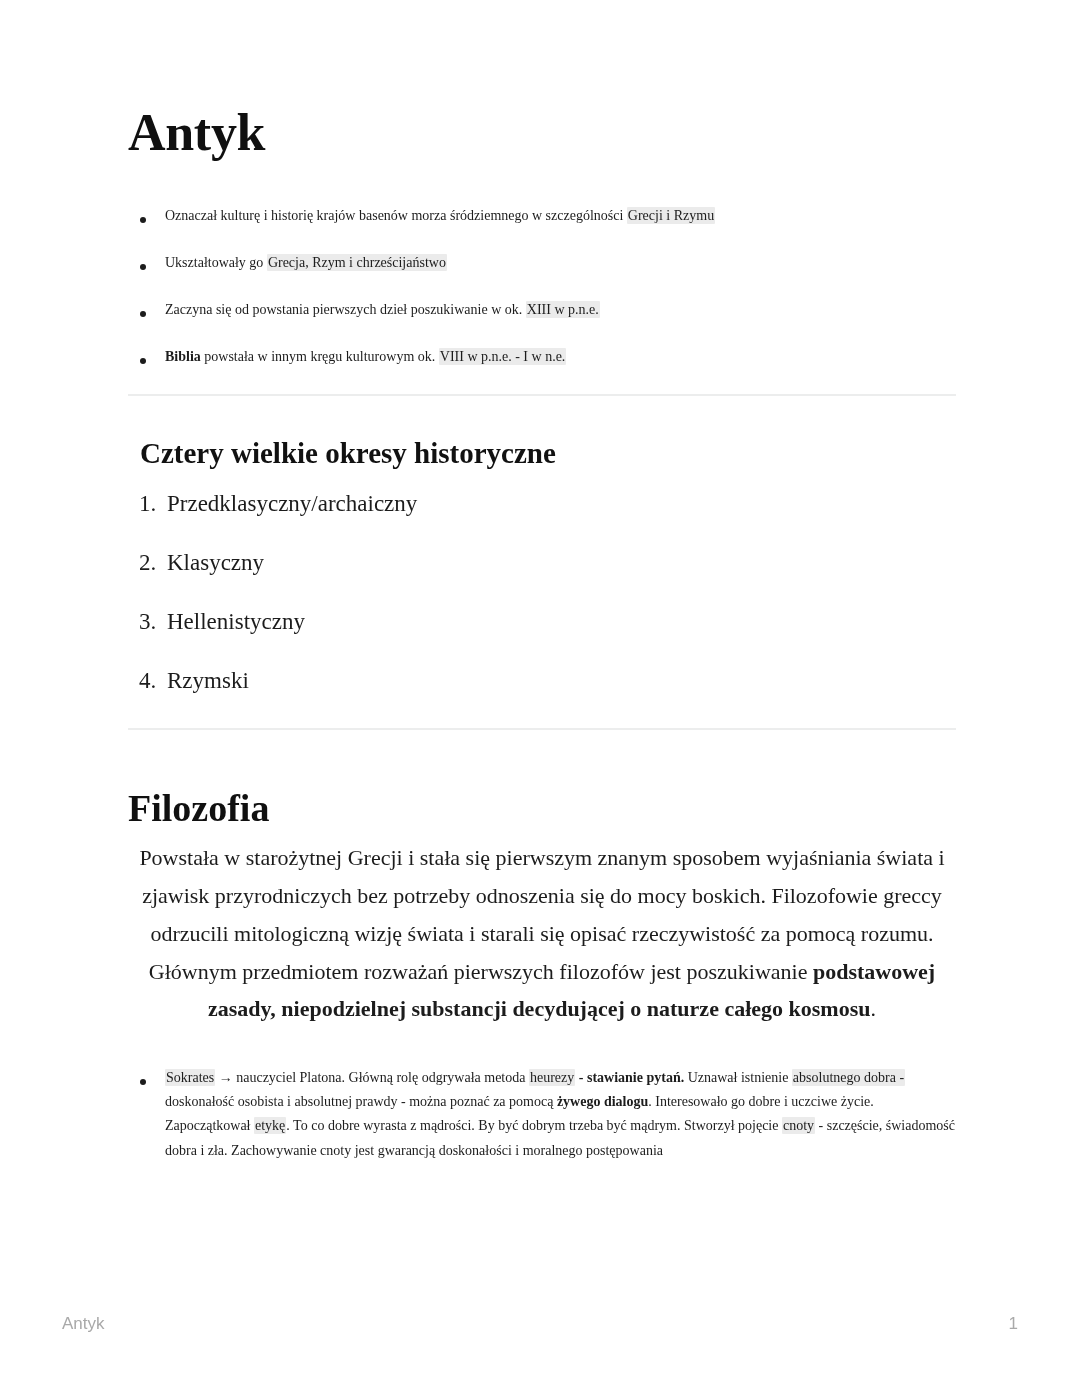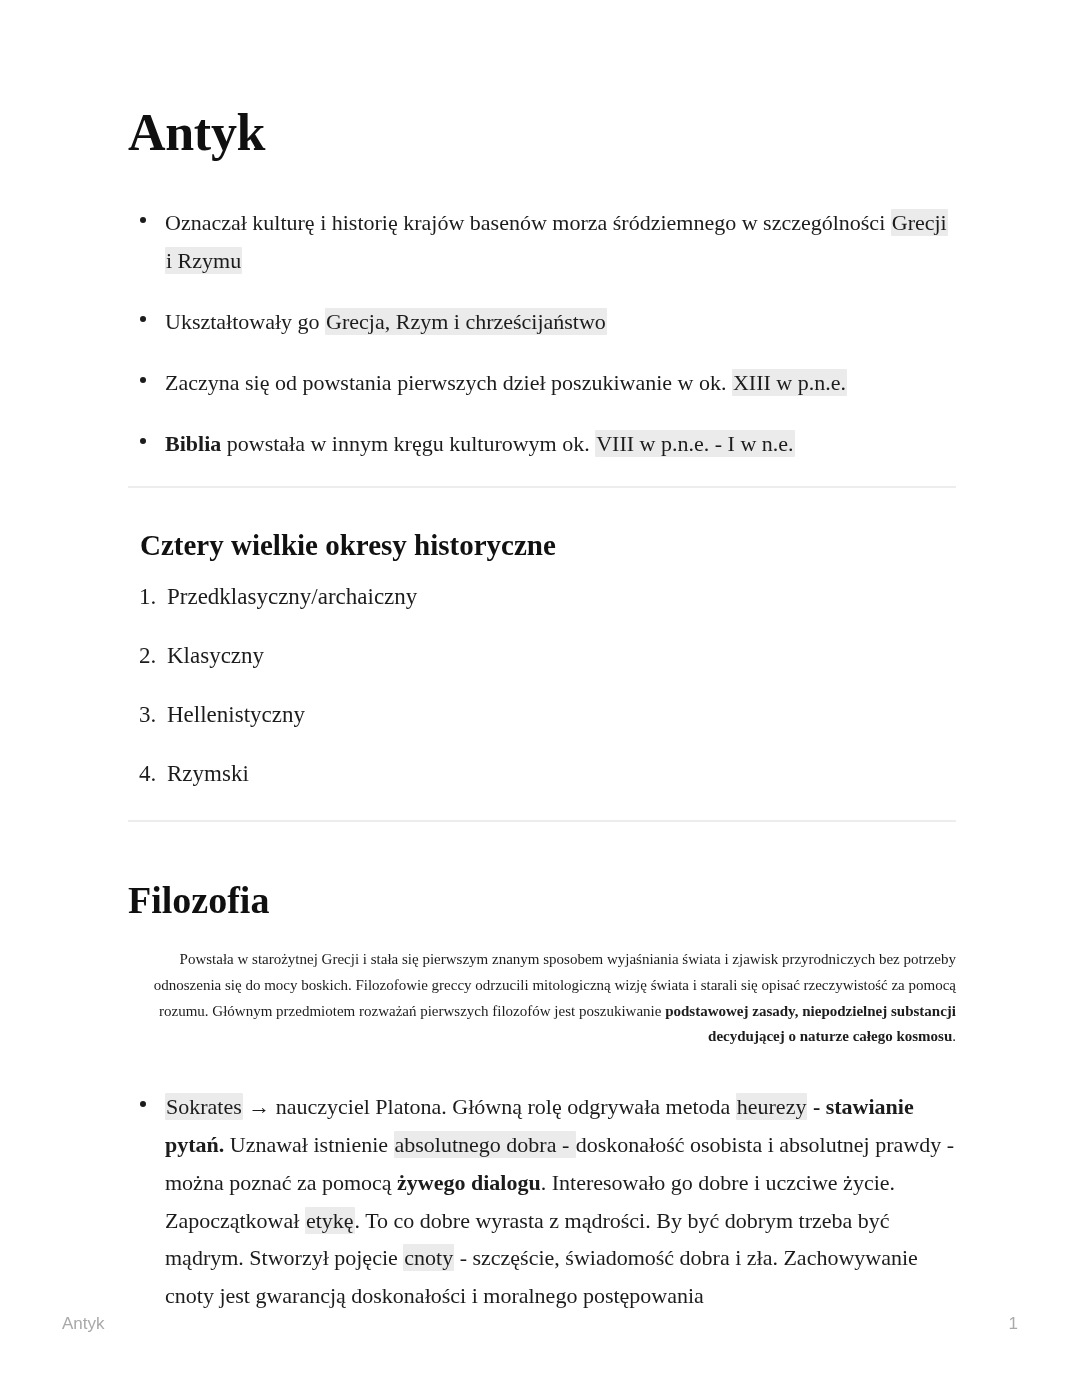--- a/index.html
+++ b/index.html
@@ -52,45 +52,45 @@
     line-height: 1.2;
     margin: 0 0 16px 12px;
     color: #111111;
   }
 
   .h1-section {
     font-family: "Liberation Serif", "DejaVu Serif", serif;
     font-size: 38px;
     font-weight: bold;
     line-height: 1.2;
-    margin: 0 0 23px 0;
+    margin: 0 0 8px 0;
     color: #101010;
   }
 
   
   .para {
-    font-size: 15px;
+    font-size: 22px;
     line-height: 1.72;
     margin: 0;
     color: #1c1c1c;
-    text-align: right;
+    text-align: center;
   }
 
   
   ul.bullets, ol.numbers {
     margin: 0;
     padding: 0;
     list-style: none;
   }
 
   ul.bullets > li {
     position: relative;
     padding-left: 37px;
     margin-bottom: 23px;
-    font-size: 22px;
+    font-size: 14px;
     line-height: 1.72;
     color: #1c1c1c;
   }
   ul.bullets > li:last-child { margin-bottom: 0; }
 
   ul.bullets > li::before {
     content: "";
     position: absolute;
     left: 12px;
     top: 13px;

